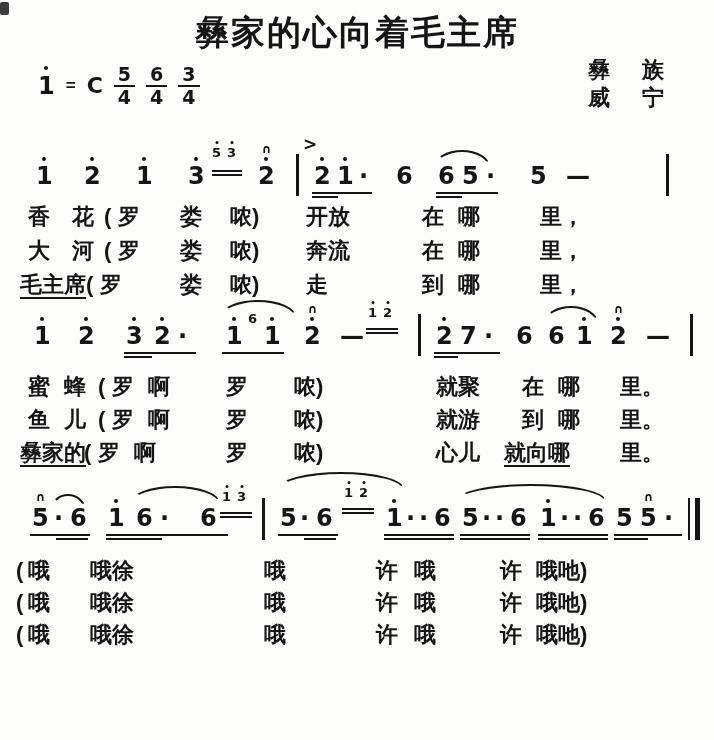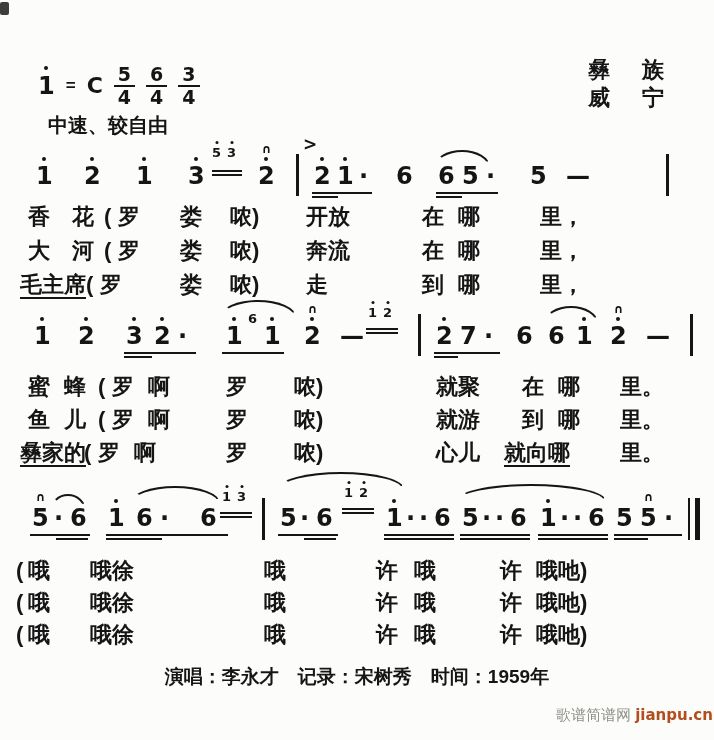--- a/index.html
+++ b/index.html
@@ -38,20 +38,21 @@
   .wm{position:absolute;top:706px;left:556px;font-size:15px;white-space:nowrap;}
   .wm-site{color:#90908a;}
   .wm-domain{color:#b44d1e;font-weight:700;font-family:"DejaVu Sans",sans-serif;}
 </style>
 </head>
 <body>
 
 <div class="canvas">
   <div class="artifact"></div>
 
+  <h1 class="title">彝家的心向着毛主席</h1>
 
   <div class="keysig">
     <span class="tonic"><i class="odot2"></i><span>1</span></span>
     <span class="keq">=</span>
     <span class="kc">C</span>
     <span class="frac">
       <span class="num">5</span>
       <span class="den">4</span>
     </span>
     <span class="frac">
@@ -68,21 +69,20 @@
     <div>
         <span>彝</span>
         <span>族</span>
       </div>
     <div>
         <span>威</span>
         <span>宁</span>
       </div>
   </div>
 
-  <div class="tempo">中速、较自由</div>
 
   <div id="score">
       <div class="note" style="left: 36px; top: 164px;">1<i class="odot"></i></div>
       <div class="note" style="left: 84px; top: 164px;">2<i class="odot"></i></div>
       <div class="note" style="left: 136px; top: 164px;">1<i class="odot"></i></div>
       <div class="note" style="left: 188px; top: 164px;">3<i class="odot"></i></div>
       <div class="note grace" style="left: 212px; top: 146px;">5<i class="odot"></i></div>
       <div class="note grace" style="left: 227px; top: 146px;">3<i class="odot"></i></div>
       <div class="note" style="left: 258px; top: 164px;">2<i class="odot"></i><i class="mark" style="top: -21px;">∩</i></div>
       <div class="note accent" style="left: 303px; top: 136px;">&gt;</div>
@@ -282,18 +282,14 @@
       <div class="lyr" style="left: 112px; top: 624px;">徐</div>
       <div class="lyr" style="left: 264px; top: 624px;">哦</div>
       <div class="lyr" style="left: 376px; top: 624px;">许</div>
       <div class="lyr" style="left: 414px; top: 624px;">哦</div>
       <div class="lyr" style="left: 500px; top: 624px;">许</div>
       <div class="lyr" style="left: 536px; top: 624px;">哦</div>
       <div class="lyr" style="left: 558px; top: 624px;">吔</div>
       <div class="lyr" style="left: 580px; top: 624px;">)</div>
     </div>
 
-  <div class="credits">演唱：李永才　记录：宋树秀　时间：1959年</div>
-
-  <div class="wm">
-    <span class="wm-site">歌谱简谱网 </span><span class="wm-domain">jianpu.cn</span>
-  </div>
+
 </div>
 
 </body></html>

